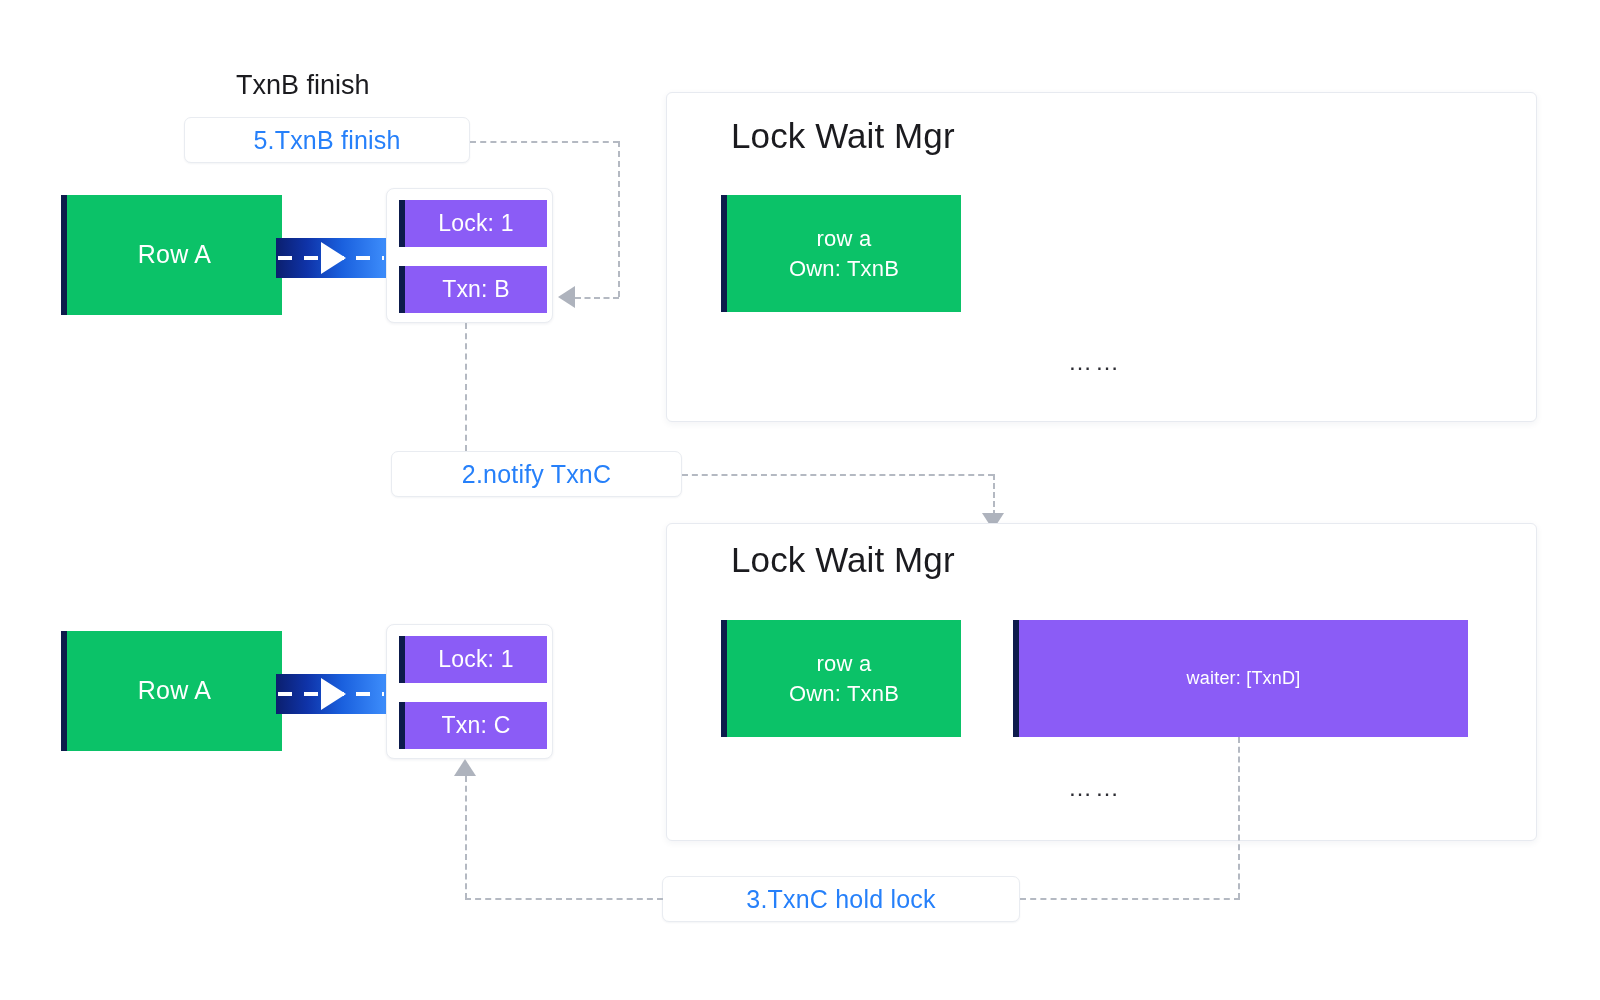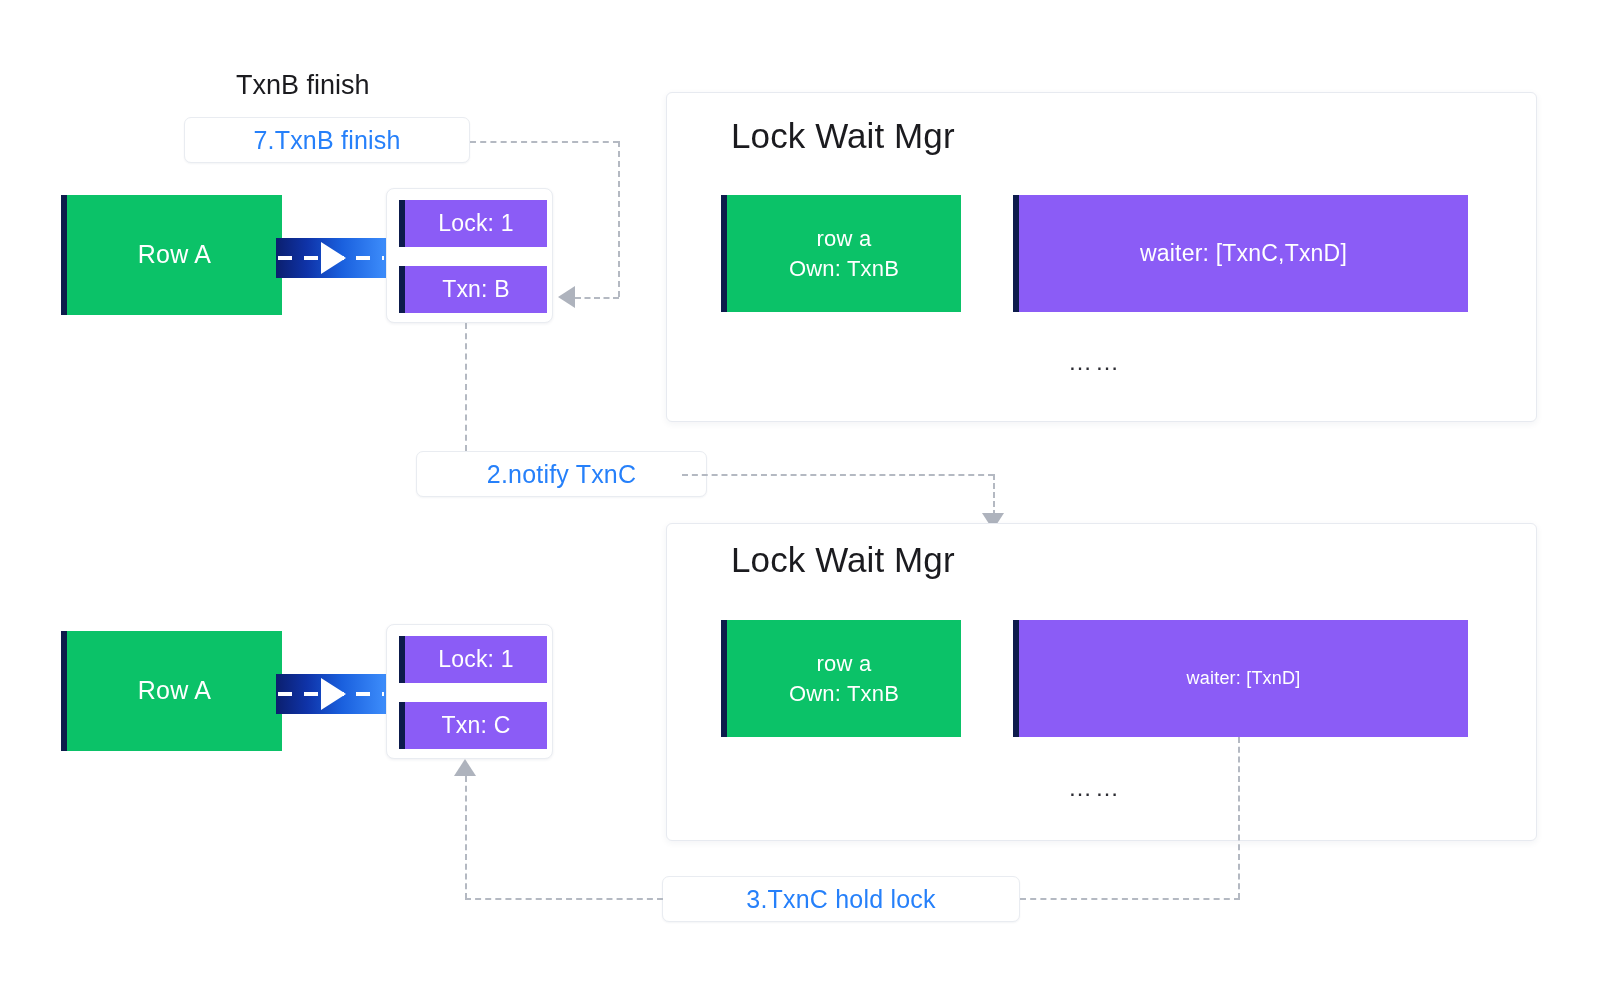--- a/index.html
+++ b/index.html
@@ -137,21 +137,21 @@
   .arrow.down  { border-left: 11px solid transparent; border-right: 11px solid transparent; border-top: 17px solid #aeb3bd; }
   .arrow.up    { border-left: 11px solid transparent; border-right: 11px solid transparent; border-bottom: 17px solid #aeb3bd; }
 </style>
 </head>
 <body>
 
 <div id="stage">
 
   <div class="heading" style="left:236px; top:70px;">TxnB  finish</div>
 
-  <div class="chip" style="left:184px; top:117px; width:286px; height:46px;">7.TxnB  finish</div>
+  <div class="chip" style="left:184px; top:117px; width:286px; height:46px;">5.TxnB  finish</div>
 
   <div class="block green" style="left:61px; top:195px; width:221px; height:120px; font-size:25px;">
     <span>Row A</span>
   </div>
 
   <div class="gradbar" style="left:276px; top:238px; width:110px; height:40px;">
     <div class="dashline"></div>
     <div class="tri" style="left:45px;"></div>
   </div>
 
@@ -170,27 +170,24 @@
   <div class="arrow left" style="left:558px; top:286px;"></div>
 
   <div class="panel" style="left:666px; top:92px; width:871px; height:330px;"></div>
   <div class="panel-title" style="left:731px; top:116px;">Lock Wait Mgr</div>
 
   <div class="block green" style="left:721px; top:195px; width:240px; height:117px; font-size:22px;">
     <span>row a</span>
     <span>Own: TxnB</span>
   </div>
 
-  <div class="block blue" style="left:1013px; top:195px; width:455px; height:117px; font-size:23px;">
-    <span>waiter: [TxnC,TxnD]</span>
-  </div>
 
   <div class="dots" style="left:1068px; top:348px;">……</div>
 
-  <div class="chip" style="left:391px; top:451px; width:291px; height:46px;margin-left:25px;">2.notify TxnC</div>
+  <div class="chip" style="left:391px; top:451px; width:291px; height:46px;">2.notify TxnC</div>
 
   <div class="dv" style="left:465px; top:323px; height:128px;"></div>
 
   <div class="dh" style="left:682px; top:474px; width:312px;"></div>
   <div class="dv" style="left:993px; top:474px; height:42px;"></div>
   <div class="arrow down" style="left:982px; top:513px;"></div>
 
   <div class="block green" style="left:61px; top:631px; width:221px; height:120px; font-size:25px;">
     <span>Row A</span>
   </div>

